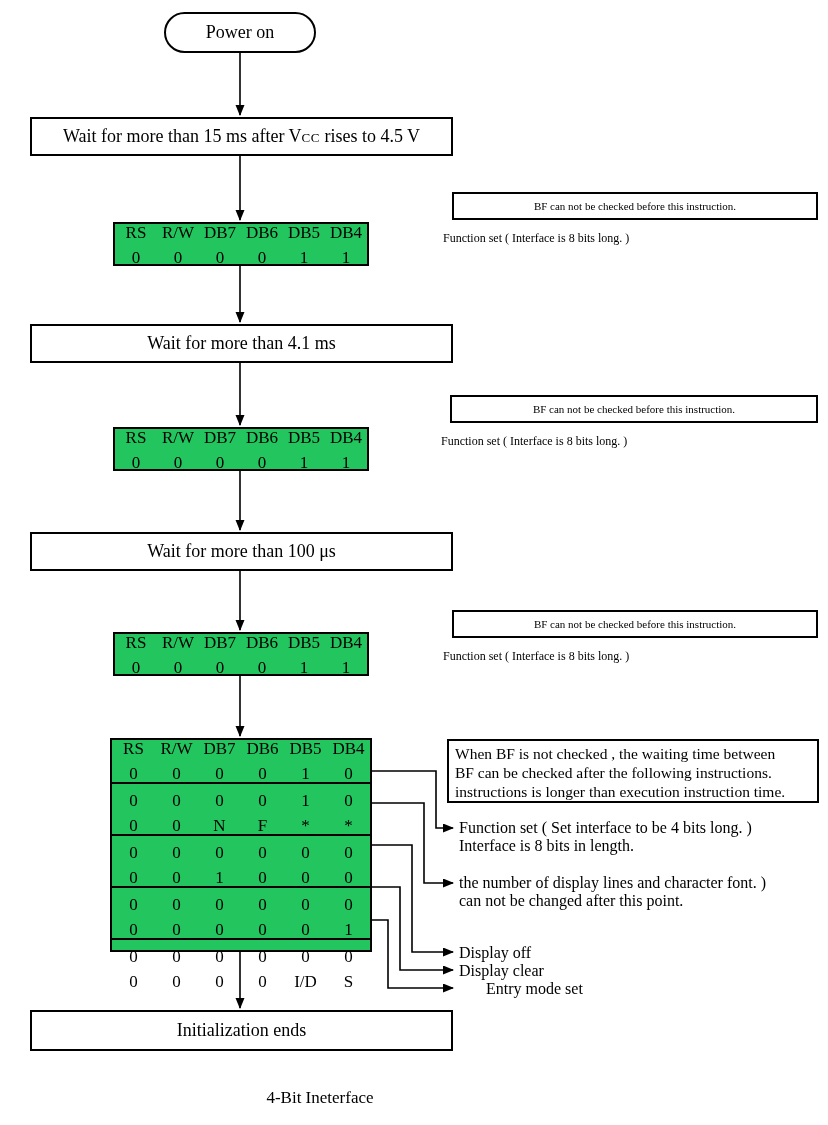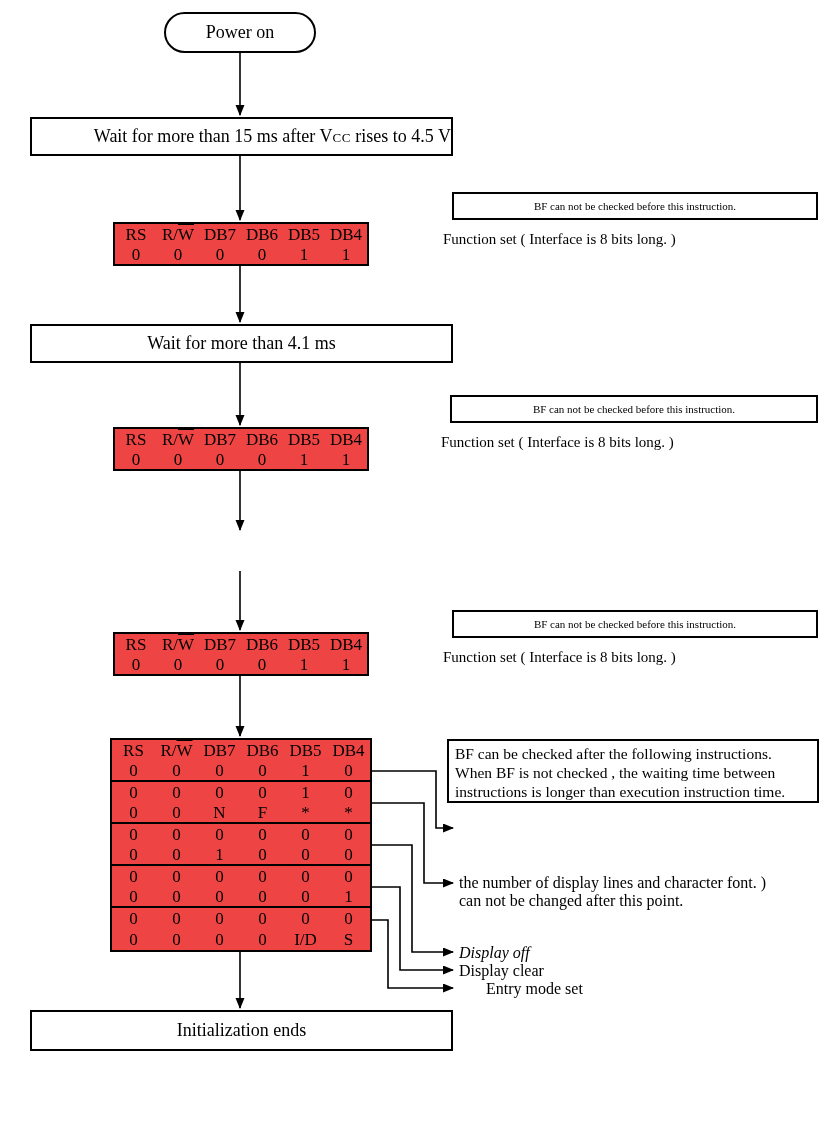--- a/index.html
+++ b/index.html
@@ -4,29 +4,29 @@
 <style>
   * { margin:0; padding:0; box-sizing:border-box; }
   html,body { background:#ffffff; }
   body { font-family:"Liberation Serif","DejaVu Serif",serif; color:#000; }
   .canvas { position:relative; width:828px; height:1125px; background:#fff; overflow:hidden; }
   .abs { position:absolute; }
   .overlay { left:0; top:0; pointer-events:none; }
   .box { border:2px solid #000; background:#fff; display:flex; align-items:center; justify-content:center; font-size:18px; }
   .terminator { border-radius:21px; }
   .smallcap { font-size:13px; letter-spacing:0.5px; }
-  .sigtable { border:2px solid #000; background:#ef4444; display:flex; flex-direction:column; font-size:17px; }
+  .sigtable { border:2px solid #000; background:#22c55e; display:flex; flex-direction:column; font-size:17px;gap:8px; }
   .trow { display:flex; align-items:center; width:100%; }
   .sig-small .trow { height:20px; }
   .sig-big .trow { height:21px; }
   .trow.gline { border-bottom:2px solid #000; }
   .tcell { flex:1; text-align:center; line-height:1; }
   .obar { text-decoration:overline; }
   .notebox { border:2px solid #000; background:#fff; display:flex; align-items:center; justify-content:center; font-size:11px; }
-  .fnlabel { font-size:15px; white-space:nowrap; }
+  .fnlabel { font-size:12px; white-space:nowrap; }
   .bignote { border:2px solid #000; background:#fff; font-size:15.5px; line-height:19px; padding:3px 6px; }
   .annblock { font-size:16px; line-height:18px; white-space:nowrap; }
   .caption { font-size:17px; text-align:center; }
 </style>
 </head>
 <body>
 
 <div class="canvas">
 
   <svg class="abs overlay" width="828" height="1125" viewBox="0 0 828 1125">
@@ -47,21 +47,21 @@
     <path d="M372,803 L424,803 L424,883 L453,883" stroke="#000" stroke-width="1.6" fill="none" marker-end="url(#ah)"></path>
     <path d="M372,845 L412,845 L412,952 L453,952" stroke="#000" stroke-width="1.6" fill="none" marker-end="url(#ah)"></path>
     <path d="M372,887 L400,887 L400,970 L453,970" stroke="#000" stroke-width="1.6" fill="none" marker-end="url(#ah)"></path>
     <path d="M372,920 L388,920 L388,988 L453,988" stroke="#000" stroke-width="1.6" fill="none" marker-end="url(#ah)"></path>
   </svg>
 
   <div class="abs box terminator" style="left:164px; top:12px; width:152px; height:41px;">
     <span>Power on</span>
   </div>
 
-  <div class="abs box" style="left:30px; top:117px; width:423px; height:39px;justify-content:flex-end;">
+  <div class="abs box" style="left:30px; top:117px; width:423px; height:39px;">
     <span><span>Wait for more than 15 ms after V</span><span class="smallcap">CC</span><span> rises to 4.5 V</span></span>
   </div>
 
   <div class="abs sigtable sig-small" style="left:113px; top:222px; width:256px; height:44px;">
     <div class="trow">
       <div class="tcell">RS</div>
       <div class="tcell"><span>R/</span><span class="obar">W</span></div>
       <div class="tcell">DB7</div>
       <div class="tcell">DB6</div>
       <div class="tcell">DB5</div>
@@ -103,20 +103,23 @@
         <div class="tcell">1</div>
         <div class="tcell">1</div>
       </div>
     </div>
 
   <div class="abs notebox" style="left:450px; top:395px; width:368px; height:28px;">
     <span>BF can not be checked before this instruction.</span>
   </div>
   <div class="abs fnlabel" style="left:441px; top:434px;">Function set ( Interface is 8 bits long. )</div>
 
+  <div class="abs box" style="left:30px; top:532px; width:423px; height:39px;">
+    <span>Wait for more than 100 μs</span>
+  </div>
 
   <div class="abs sigtable sig-small" style="left:113px; top:632px; width:256px; height:44px;">
     <div class="trow">
       <div class="tcell">RS</div>
       <div class="tcell"><span>R/</span><span class="obar">W</span></div>
       <div class="tcell">DB7</div>
       <div class="tcell">DB6</div>
       <div class="tcell">DB5</div>
       <div class="tcell">DB4</div>
     </div>
@@ -212,31 +215,36 @@
         <div class="tcell">0</div>
         <div class="tcell">0</div>
         <div class="tcell">0</div>
         <div class="tcell">0</div>
         <div class="tcell">I/D</div>
         <div class="tcell">S</div>
       </div>
     </div>
 
   <div class="abs bignote" style="left:447px; top:739px; width:372px; height:64px;">
+    <div>When BF is not checked , the waiting time between</div>
     <div>BF can  be checked after the following instructions.</div>
-    <div>When BF is not checked , the waiting time between</div>
     <div>instructions is longer than execution instruction time.</div>
   </div>
 
+  <div class="abs annblock" style="left:459px; top:819px;">
+    <div>Function set ( Set interface to be 4 bits long. )</div>
+    <div>Interface is 8 bits in length.</div>
+  </div>
   <div class="abs annblock" style="left:459px; top:874px;">
     <div>the number of display lines and   character font. )</div>
     <div>can not be changed after this point.</div>
   </div>
-  <div class="abs annblock" style="left:459px; top:944px;font-style:italic;">Display off</div>
+  <div class="abs annblock" style="left:459px; top:944px;">Display off</div>
   <div class="abs annblock" style="left:459px; top:962px;">Display clear</div>
   <div class="abs annblock" style="left:486px; top:980px;">Entry mode set</div>
 
   <div class="abs box" style="left:30px; top:1010px; width:423px; height:41px;">
     <span>Initialization ends</span>
   </div>
 
+  <div class="abs caption" style="left:160px; top:1088px; width:320px;">4-Bit Ineterface</div>
 
 </div>
 
 </body></html>

